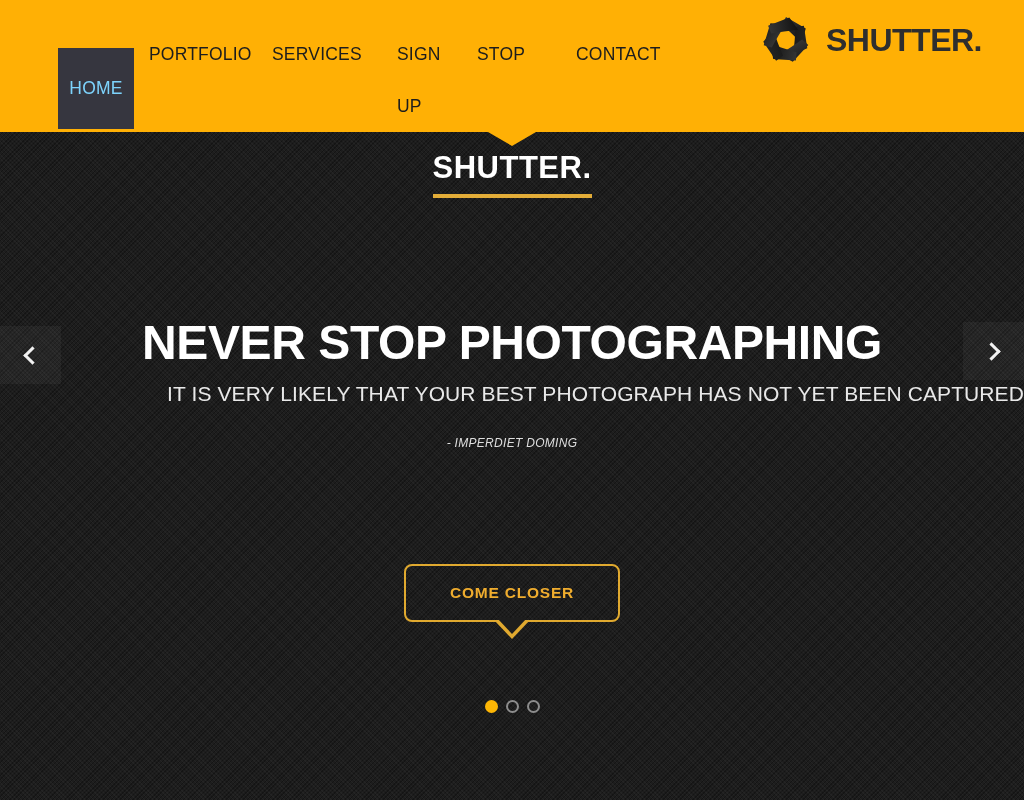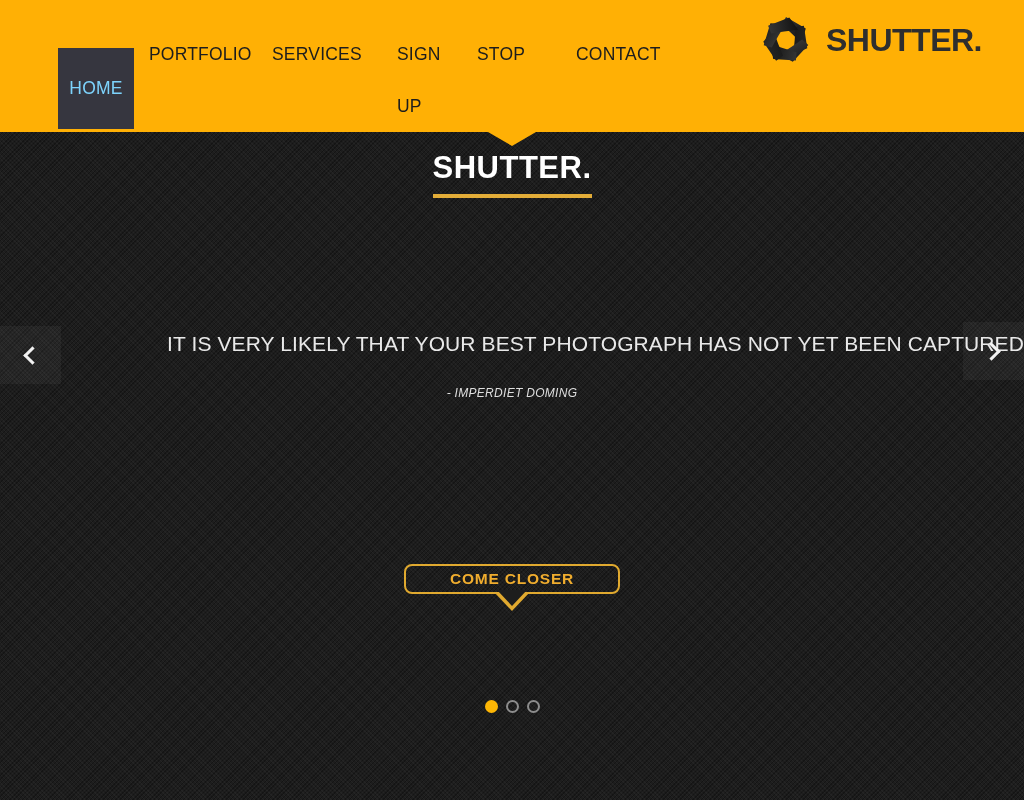--- a/index.html
+++ b/index.html
@@ -196,21 +196,21 @@
     position: absolute;
     top: 432px;
     left: 0;
     width: 1024px;
     text-align: center;
   }
 
   .cta-button {
     position: relative;
     display: inline-block;
-    padding: 4px 44px;
+    padding: 18px 44px;
     border: 2px solid #e0a92f;
     border-radius: 8px;
     background: transparent;
     color: #f0ad2e;
     font-size: 15.5px;
     font-weight: bold;
     letter-spacing: 0.8px;
     cursor: pointer;
     font-family: "Liberation Sans", sans-serif;
   }
@@ -340,20 +340,21 @@
   </header>
   <div class="header-notch"></div>
 
   <section class="hero">
 
     <div class="hero-brand">
       <span class="hero-brand-text">SHUTTER.</span>
     </div>
 
     <div class="hero-copy">
+      <h1 class="hero-title">NEVER STOP PHOTOGRAPHING</h1>
       <p class="hero-sub">IT IS VERY LIKELY THAT YOUR BEST PHOTOGRAPH HAS NOT YET BEEN CAPTURED</p>
       <p class="hero-attrib">- IMPERDIET DOMING</p>
     </div>
 
     <div class="cta-wrap">
       <button class="cta-button" type="button">COME CLOSER</button>
     </div>
 
     <div class="carousel-dots">
       <span class="dot is-active"></span>

